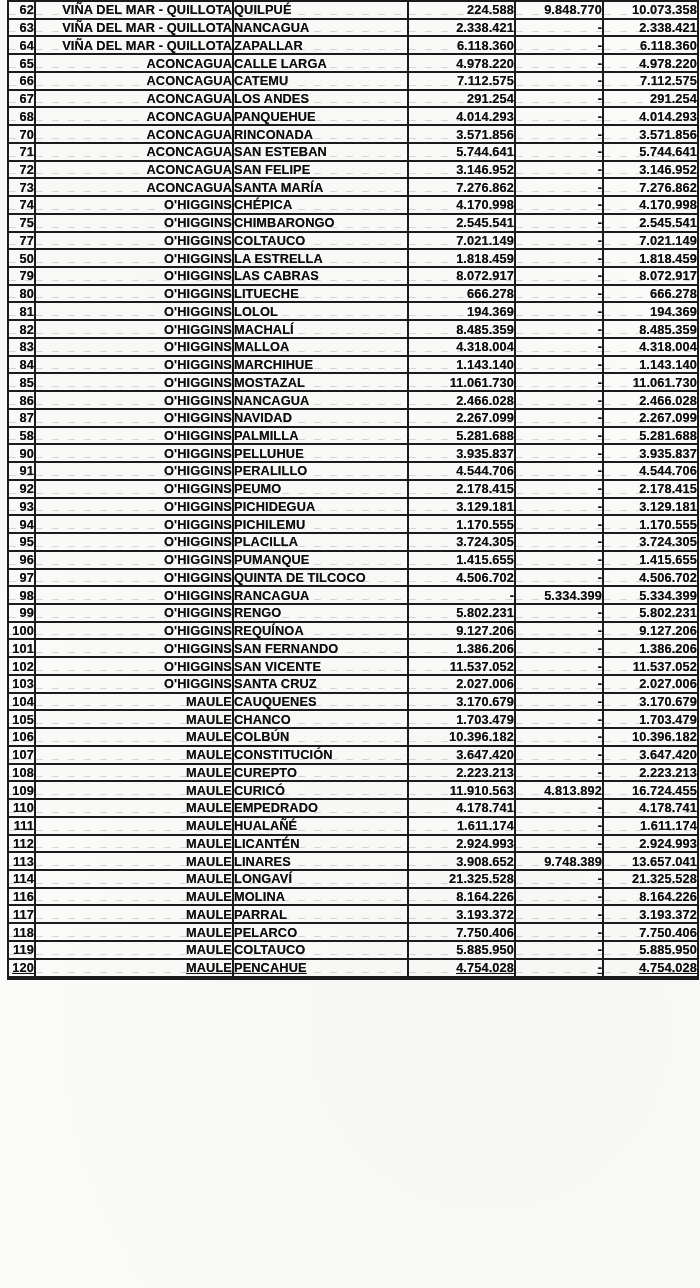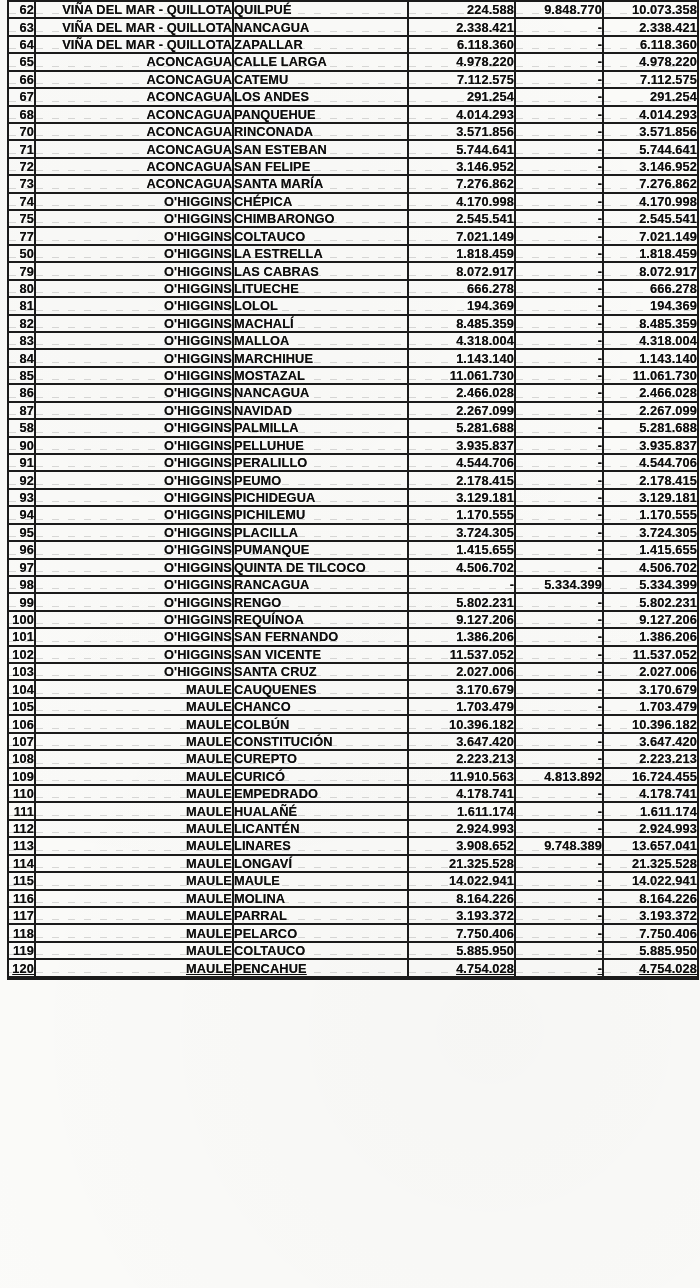--- a/index.html
+++ b/index.html
@@ -465,28 +465,20 @@
   </tr>
         <tr>
     <td class="c0">114</td>
     <td class="c1">MAULE</td>
     <td class="c2">LONGAVÍ</td>
     <td class="c3">21.325.528</td>
     <td class="c4">-</td>
     <td class="c5">21.325.528</td>
   </tr>
         <tr>
-    <td class="c0">115</td>
-    <td class="c1">MAULE</td>
-    <td class="c2">MAULE</td>
-    <td class="c3">14.022.941</td>
-    <td class="c4">-</td>
-    <td class="c5">14.022.941</td>
-  </tr>
-        <tr>
     <td class="c0">116</td>
     <td class="c1">MAULE</td>
     <td class="c2">MOLINA</td>
     <td class="c3">8.164.226</td>
     <td class="c4">-</td>
     <td class="c5">8.164.226</td>
   </tr>
         <tr>
     <td class="c0">117</td>
     <td class="c1">MAULE</td>

